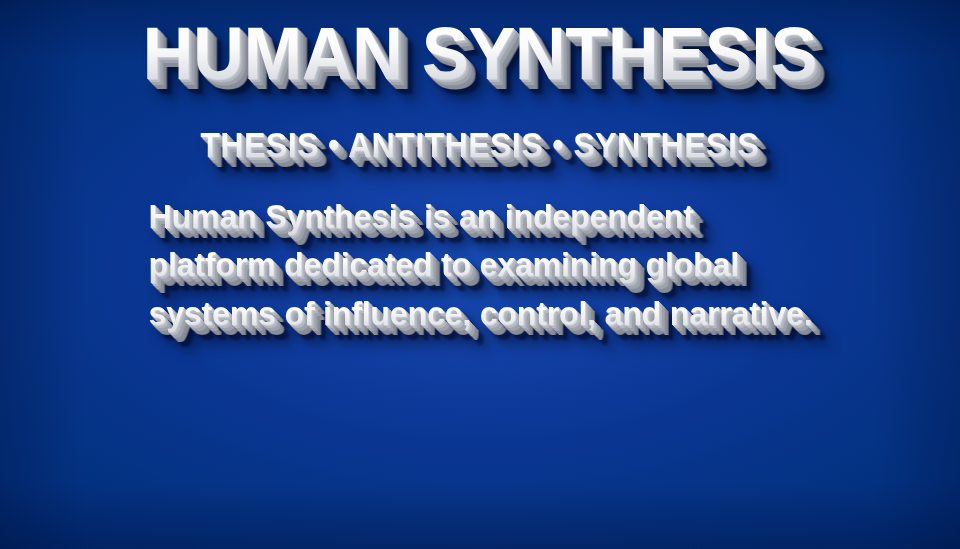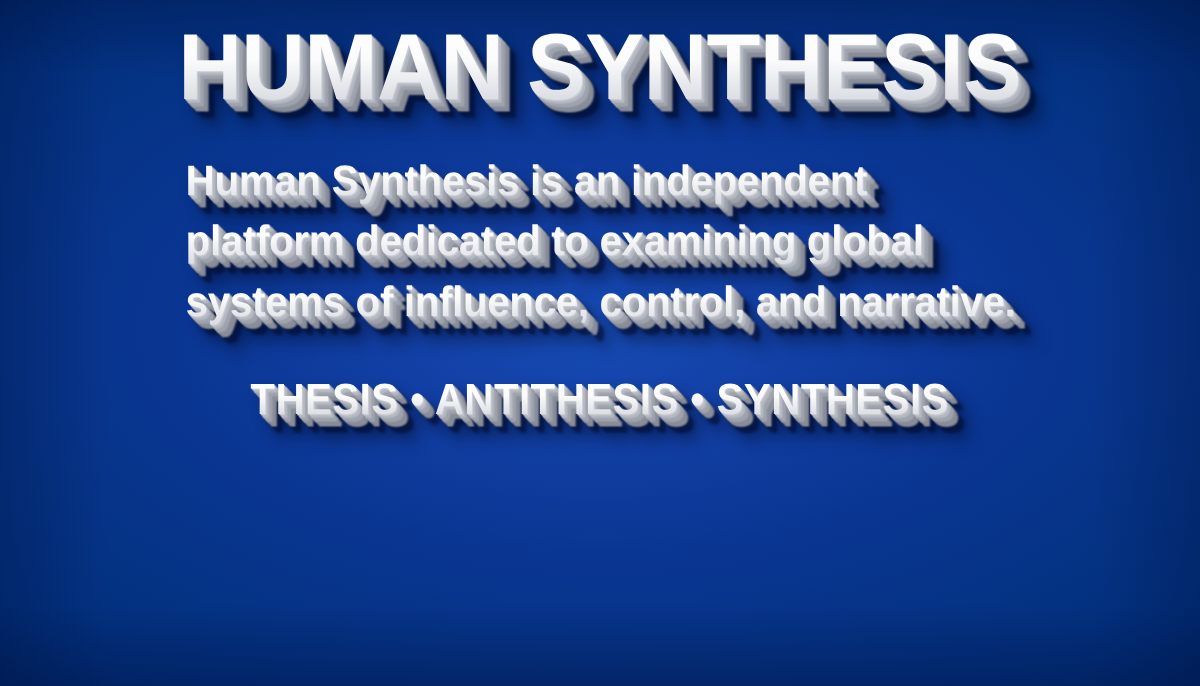--- a/index.html
+++ b/index.html
@@ -135,24 +135,24 @@
 
   <div id="vignette"></div>
 
   <div id="content">
 
     <div id="title-block">
       <div id="page-title" class="t3d">HUMAN SYNTHESIS</div>
     </div>
 
 
+    <div id="footer-block">
+      <div id="footer-motto" class="t3d">THESIS • ANTITHESIS • SYNTHESIS</div>
+    </div>
+
     <div id="body-block">
       <div class="body-line t3d">Human Synthesis is an independent</div>
       <div class="body-line t3d">platform dedicated to examining global</div>
       <div class="body-line t3d">systems of influence, control, and narrative.</div>
     </div>
 
-    <div id="footer-block">
-      <div id="footer-motto" class="t3d">THESIS • ANTITHESIS • SYNTHESIS</div>
-    </div>
-
   </div>
 </div>
 
 </body></html>

